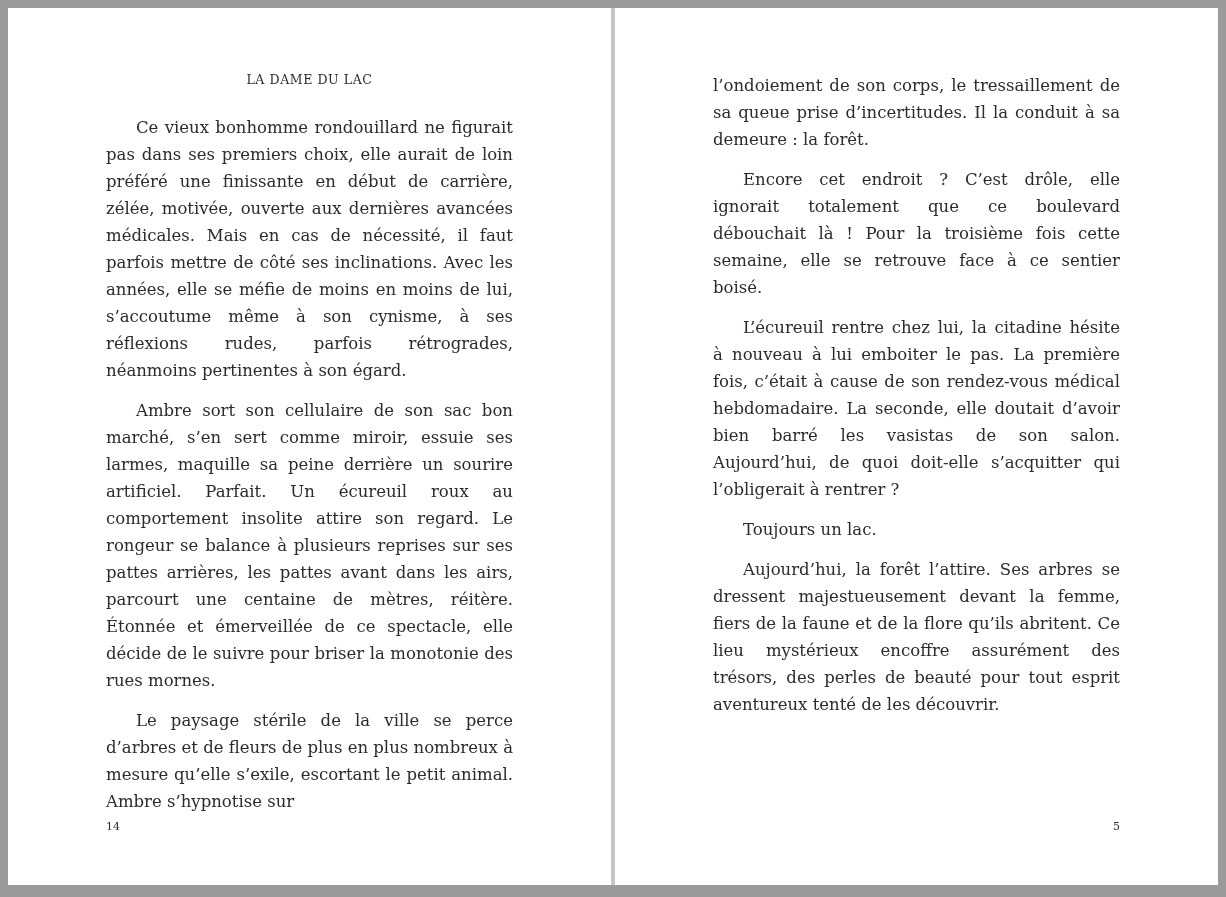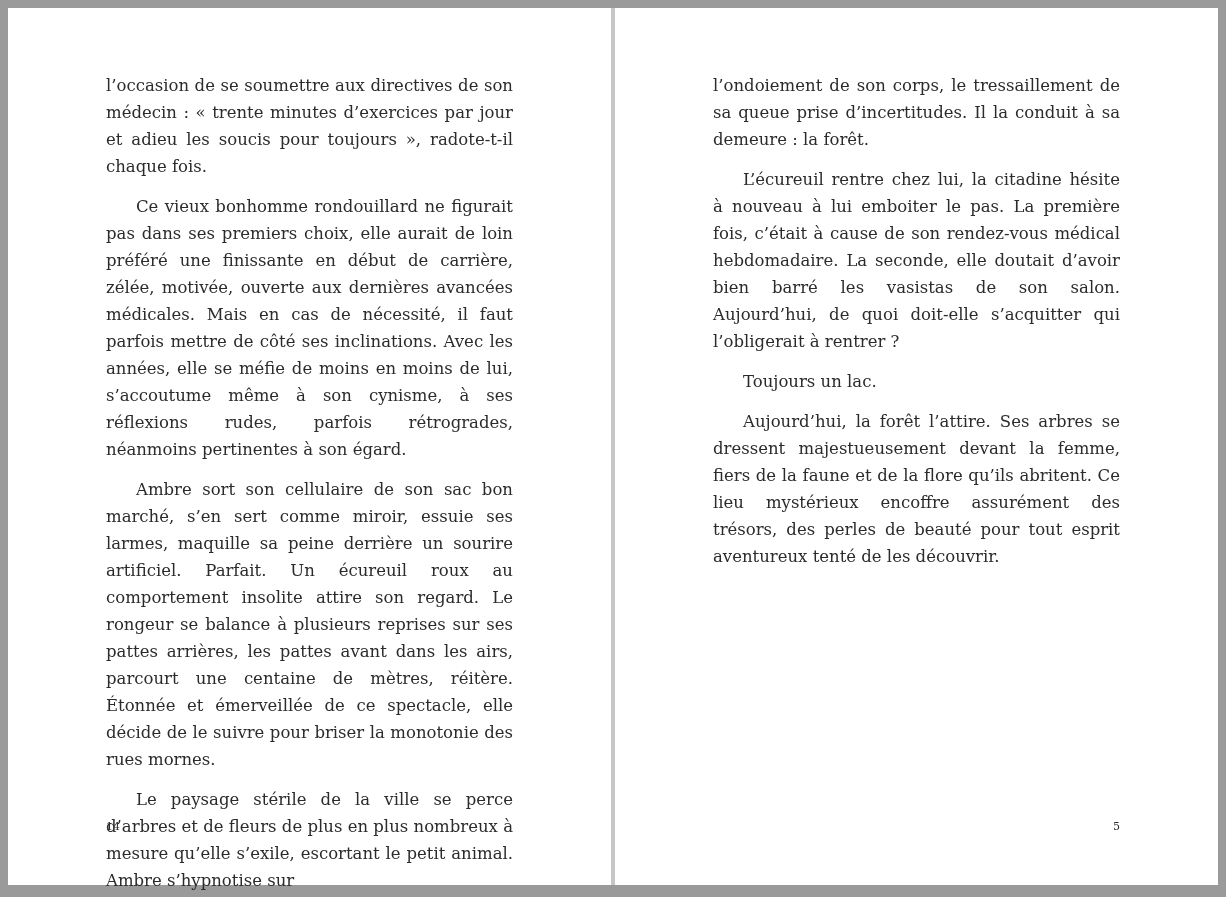--- a/index.html
+++ b/index.html
@@ -63,34 +63,35 @@
   .pagenum-left  { left: 98px; }
   .pagenum-right { right: 98px; }
 </style>
 </head>
 <body>
 
 <div class="spread">
   <div class="paper">
 
     <section class="page">
+      <header class="running-head">LA DAME DU LAC</header>
       <div class="body">
-          <p class="">l’occasion de se soumettre aux directives de son médecin&nbsp;: «&nbsp;trente minutes d’exercices par jour et adieu les soucis pour toujours&nbsp;», radote-t-il chaque fois.</p>
           <p class="indent">Ce vieux bonhomme rondouillard ne figurait pas dans ses premiers choix, elle aurait de loin préféré une finissante en début de carrière, zélée, motivée, ouverte aux dernières avancées médicales. Mais en cas de nécessité, il faut parfois mettre de côté ses inclinations. Avec les années, elle se méfie de moins en moins de lui, s’accoutume même à son cynisme, à ses réflexions rudes, parfois rétrogrades, néanmoins pertinentes à son égard.</p>
           <p class="indent">Ambre sort son cellulaire de son sac bon marché, s’en sert comme miroir, essuie ses larmes, maquille sa peine derrière un sourire artificiel. Parfait. Un écureuil roux au comportement insolite attire son regard. Le rongeur se balance à plusieurs reprises sur ses pattes arrières, les pattes avant dans les airs, parcourt une centaine de mètres, réitère. Étonnée et émerveillée de ce spectacle, elle décide de le suivre pour briser la monotonie des rues mornes.</p>
           <p class="indent">Le paysage stérile de la ville se perce d’arbres et de fleurs de plus en plus nombreux à mesure qu’elle s’exile, escortant le petit animal. Ambre s’hypnotise sur</p>
         </div>
       <div class="pagenum pagenum-left">14</div>
     </section>
 
     <div class="divider"></div>
 
     <section class="page">
       <div class="body">
           <p class="">l’ondoiement de son corps, le tressaillement de sa queue prise d’incertitudes. Il la conduit à sa demeure&nbsp;: la forêt.</p>
+          <p class="indent">Encore cet endroit&nbsp;? C’est drôle, elle ignorait totalement que ce boulevard débouchait là&nbsp;! Pour la troisième fois cette semaine, elle se retrouve face à ce sentier boisé.</p>
           <p class="indent">L’écureuil rentre chez lui, la citadine hésite à nouveau à lui emboiter le pas. La première fois, c’était à cause de son rendez-vous médical hebdomadaire. La seconde, elle doutait d’avoir bien barré les vasistas de son salon. Aujourd’hui, de quoi doit-elle s’acquitter qui l’obligerait à rentrer&nbsp;?</p>
           <p class="indent">Toujours un lac.</p>
           <p class="indent">Aujourd’hui, la forêt l’attire. Ses arbres se dressent majestueusement devant la femme, fiers de la faune et de la flore qu’ils abritent. Ce lieu mystérieux encoffre assurément des trésors, des perles de beauté pour tout esprit aventureux tenté de les découvrir.</p>
         </div>
       <div class="pagenum pagenum-right">5</div>
     </section>
 
   </div>
 </div>
 

